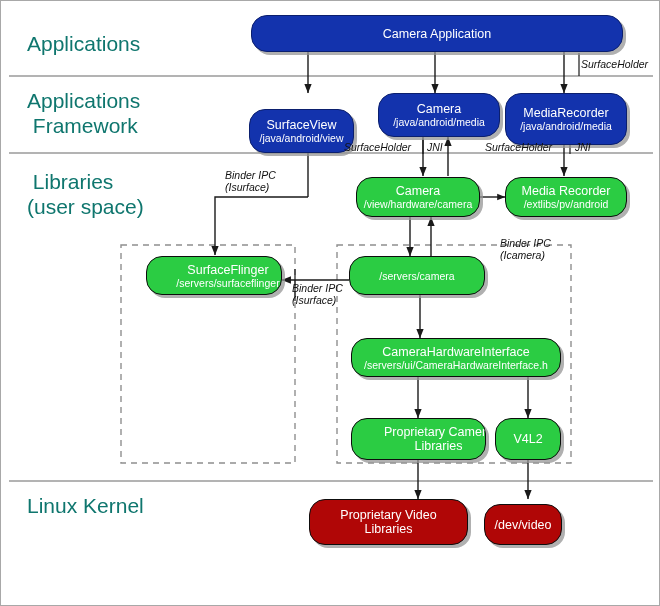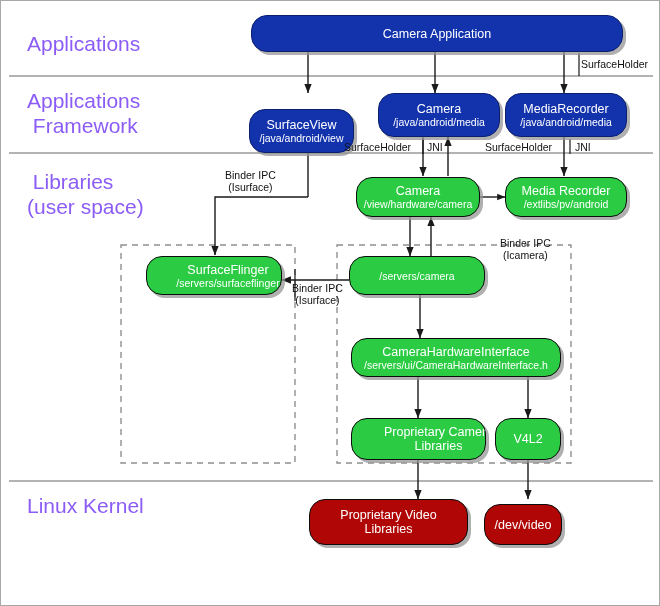--- a/index.html
+++ b/index.html
@@ -10,21 +10,21 @@
     background:#ffffff;
     border:1px solid #a8a8a8;
     box-sizing:border-box;
     overflow:hidden;
   }
   svg.layer{position:absolute;left:0;top:0;width:660px;height:606px;pointer-events:none;}
 
   
   .layer-label{
     position:absolute;
-    color:#8b5cf6;
+    color:#0f766e;
     font-size:21px;
     line-height:25px;
     white-space:pre;
     letter-spacing:0px;
   }
 
   
   .node{
     position:absolute;
     box-sizing:border-box;
@@ -45,21 +45,21 @@
   .node.green{background:#2bcc43;border-color:#0d0d0d;}
   .node.red{background:#b00606;border-color:#0d0d0d;}
 
   
   .ann{
     position:absolute;
     color:#111;
     font-size:10.5px;
     line-height:12px;
     white-space:pre;
-    text-align:center;
+    font-style:italic;
   }
 </style>
 </head>
 <body>
 
 <div id="canvas">
 
   <svg class="layer" viewBox="0 0 660 606">
     <defs>
       <marker id="arrow" markerWidth="8" markerHeight="8" refX="6.4" refY="3" orient="auto" markerUnits="strokeWidth">
@@ -140,21 +140,21 @@
   <div class="node blue" style="left:248px;top:108px;width:105px;height:44px;">
     <span class="t1">SurfaceView</span>
     <span class="t2">/java/android/view</span>
   </div>
 
   <div class="node blue" style="left:377px;top:92px;width:122px;height:44px;">
     <span class="t1">Camera</span>
     <span class="t2">/java/android/media</span>
   </div>
 
-  <div class="node blue" style="left:504px;top:92px;width:122px;height:44px;">
+  <div class="node blue" style="left:504px;top:92px;width:122px;height:52px;">
     <span class="t1">MediaRecorder</span>
     <span class="t2">/java/android/media</span>
   </div>
 
   <div class="node green" style="left:355px;top:176px;width:124px;height:40px;">
     <span class="t1">Camera</span>
     <span class="t2">/view/hardware/camera</span>
   </div>
 
   <div class="node green" style="left:504px;top:176px;width:122px;height:40px;">

